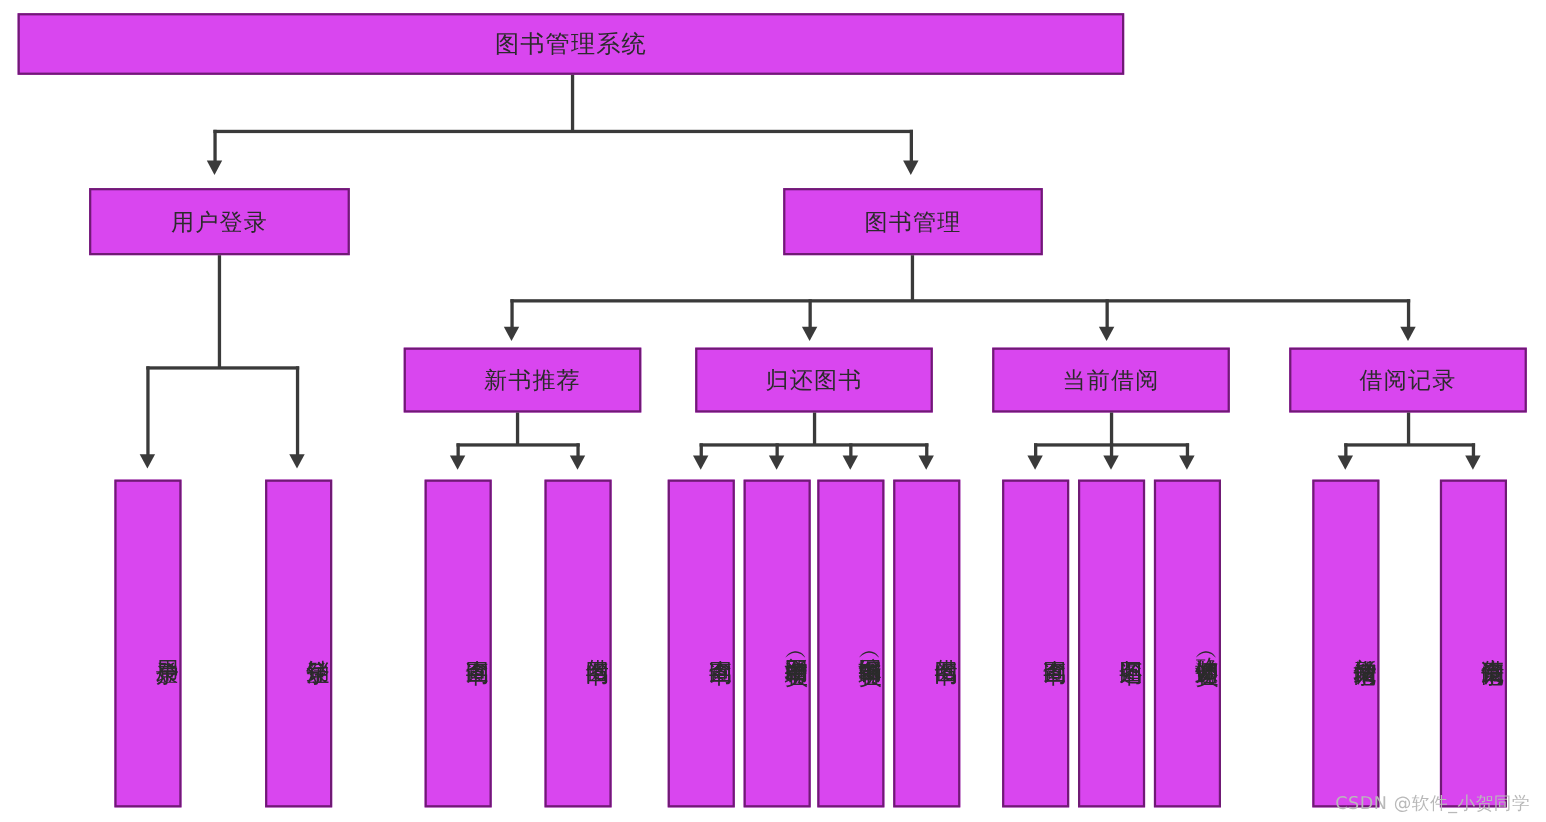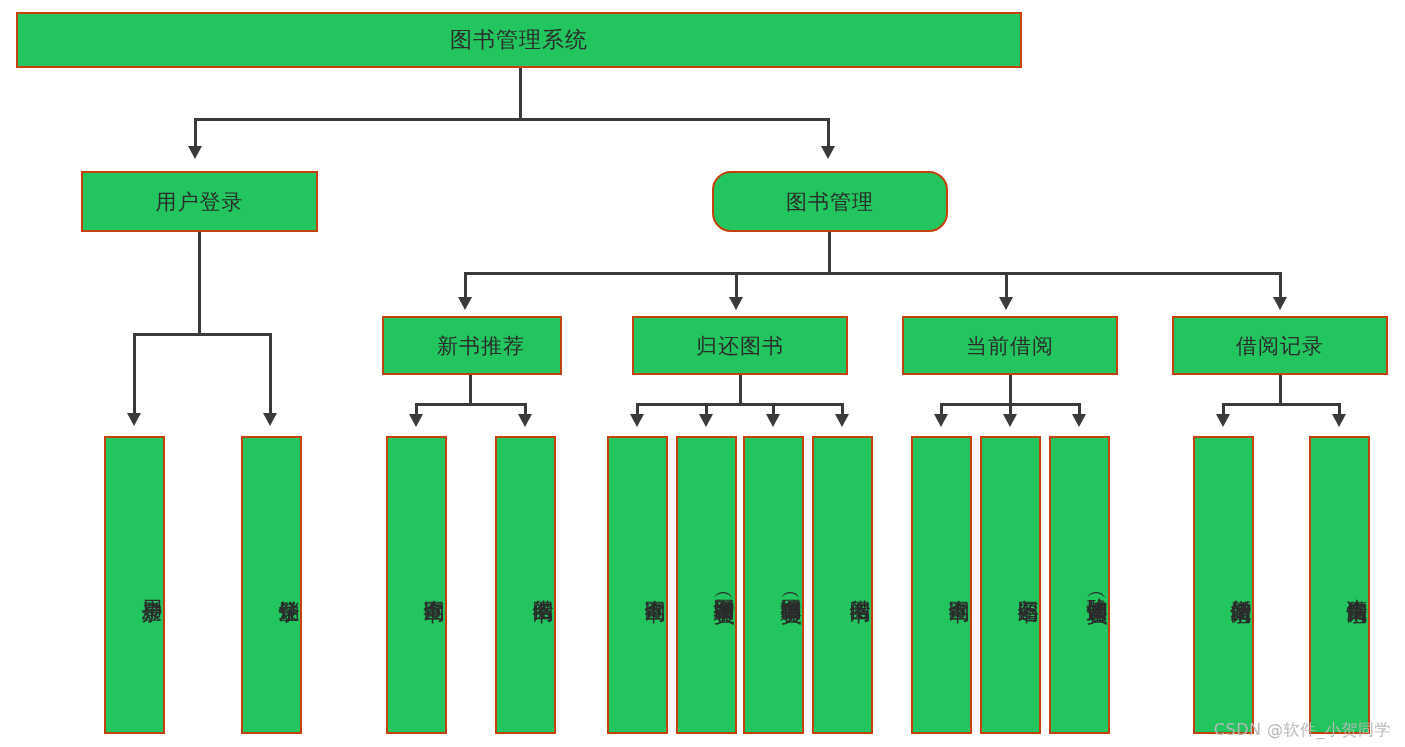--- a/index.html
+++ b/index.html
@@ -1,21 +1,21 @@
 <!DOCTYPE html>
 <html><head>
 <meta charset="utf-8">
 <style>
   html,body{margin:0;padding:0;background:#ffffff;}
   body{width:1405px;height:747px;overflow:hidden;
        font-family:"DejaVu Sans","Liberation Sans",sans-serif;}
   #stage{position:relative;width:1405px;height:747px;background:#fff;}
 
-  .box{position:absolute;box-sizing:border-box;background:#22c55e;
-       border:2px solid #c2410c;display:flex;align-items:center;
+  .box{position:absolute;box-sizing:border-box;background:#d946ef;
+       border:2px solid #701a75;display:flex;align-items:center;
        justify-content:center;color:#2b2b2b;}
 
   .box.h{font-size:21px;letter-spacing:1px;}
   .box.root{font-size:22px;}
 
   .box.v{writing-mode:vertical-rl;text-orientation:upright;
          padding-top:10px;padding-bottom:10px;
          align-items:flex-start;justify-content:center;
          font-size:21px;line-height:1.06;letter-spacing:1px;}
 
@@ -42,21 +42,21 @@
   <div class="ln lnv" style="left:519px;top:68px;width:3px;height:52px;"></div>
   <div class="ln lnh" style="left:194px;top:118px;width:636px;height:3px;"></div>
   <div class="ln lnv" style="left:194px;top:118px;width:3px;height:30px;"></div>
   <div class="ln lnv" style="left:827px;top:118px;width:3px;height:30px;"></div>
   <div class="arw" style="left:188px;top:146px;"></div>
   <div class="arw" style="left:821px;top:146px;"></div>
 
   <div class="box h" style="left:81px;top:171px;width:237px;height:61px;">
     <span>用户登录</span>
   </div>
-  <div class="box h" style="left:712px;top:171px;width:236px;height:61px;border-radius:19px;">
+  <div class="box h" style="left:712px;top:171px;width:236px;height:61px;">
     <span>图书管理</span>
   </div>
 
   <div class="ln lnv" style="left:198px;top:232px;width:3px;height:103px;"></div>
   <div class="ln lnh" style="left:133px;top:333px;width:139px;height:3px;"></div>
   <div class="ln lnv" style="left:133px;top:333px;width:3px;height:82px;"></div>
   <div class="ln lnv" style="left:269px;top:333px;width:3px;height:82px;"></div>
   <div class="arw" style="left:127px;top:413px;"></div>
   <div class="arw" style="left:263px;top:413px;"></div>
 
@@ -64,21 +64,21 @@
   <div class="ln lnh" style="left:464px;top:272px;width:818px;height:3px;"></div>
   <div class="ln lnv" style="left:464px;top:272px;width:3px;height:27px;"></div>
   <div class="ln lnv" style="left:735px;top:272px;width:3px;height:27px;"></div>
   <div class="ln lnv" style="left:1005px;top:272px;width:3px;height:27px;"></div>
   <div class="ln lnv" style="left:1279px;top:272px;width:3px;height:27px;"></div>
   <div class="arw" style="left:458px;top:297px;"></div>
   <div class="arw" style="left:729px;top:297px;"></div>
   <div class="arw" style="left:999px;top:297px;"></div>
   <div class="arw" style="left:1273px;top:297px;"></div>
 
-  <div class="box h" style="left:382px;top:316px;width:180px;height:59px;padding-left:18px;">
+  <div class="box h" style="left:367px;top:316px;width:216px;height:59px;padding-left:18px;">
     <span>新书推荐</span>
   </div>
   <div class="box h" style="left:632px;top:316px;width:216px;height:59px;">
     <span>归还图书</span>
   </div>
   <div class="box h" style="left:1172px;top:316px;width:216px;height:59px;">
     <span>借阅记录</span>
   </div>
   <div class="box h" style="left:902px;top:316px;width:216px;height:59px;">
     <span>当前借阅</span>

